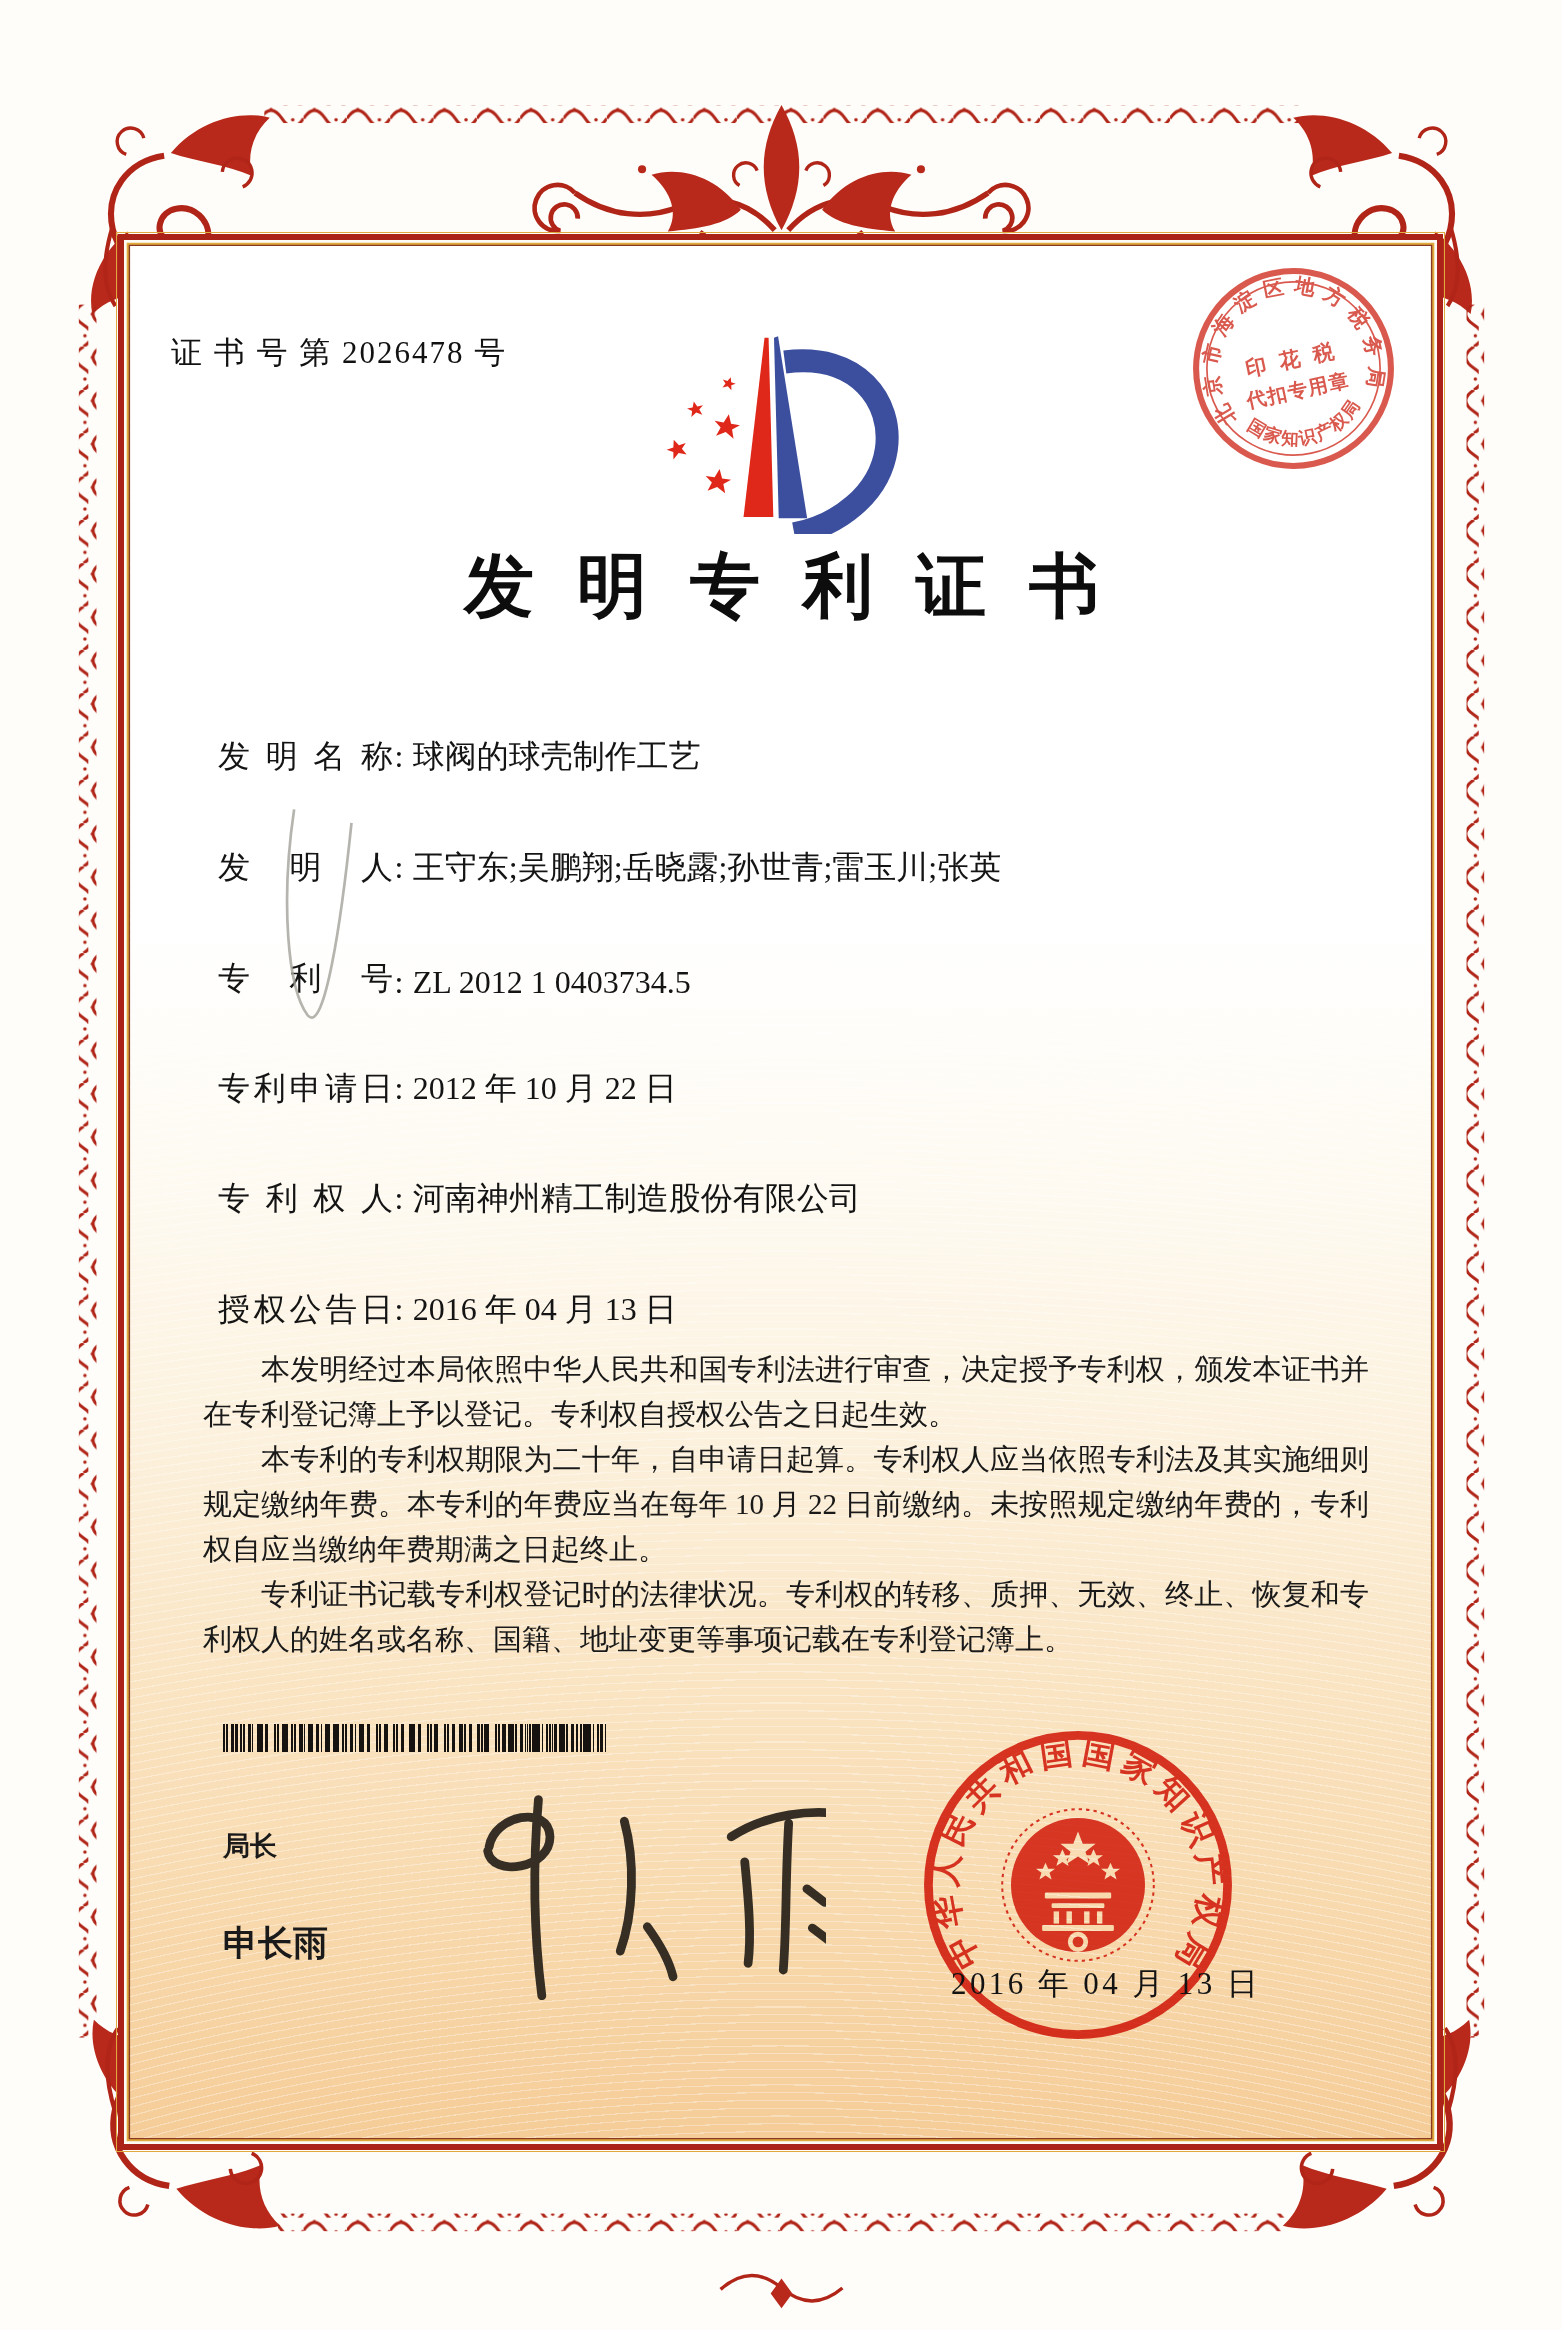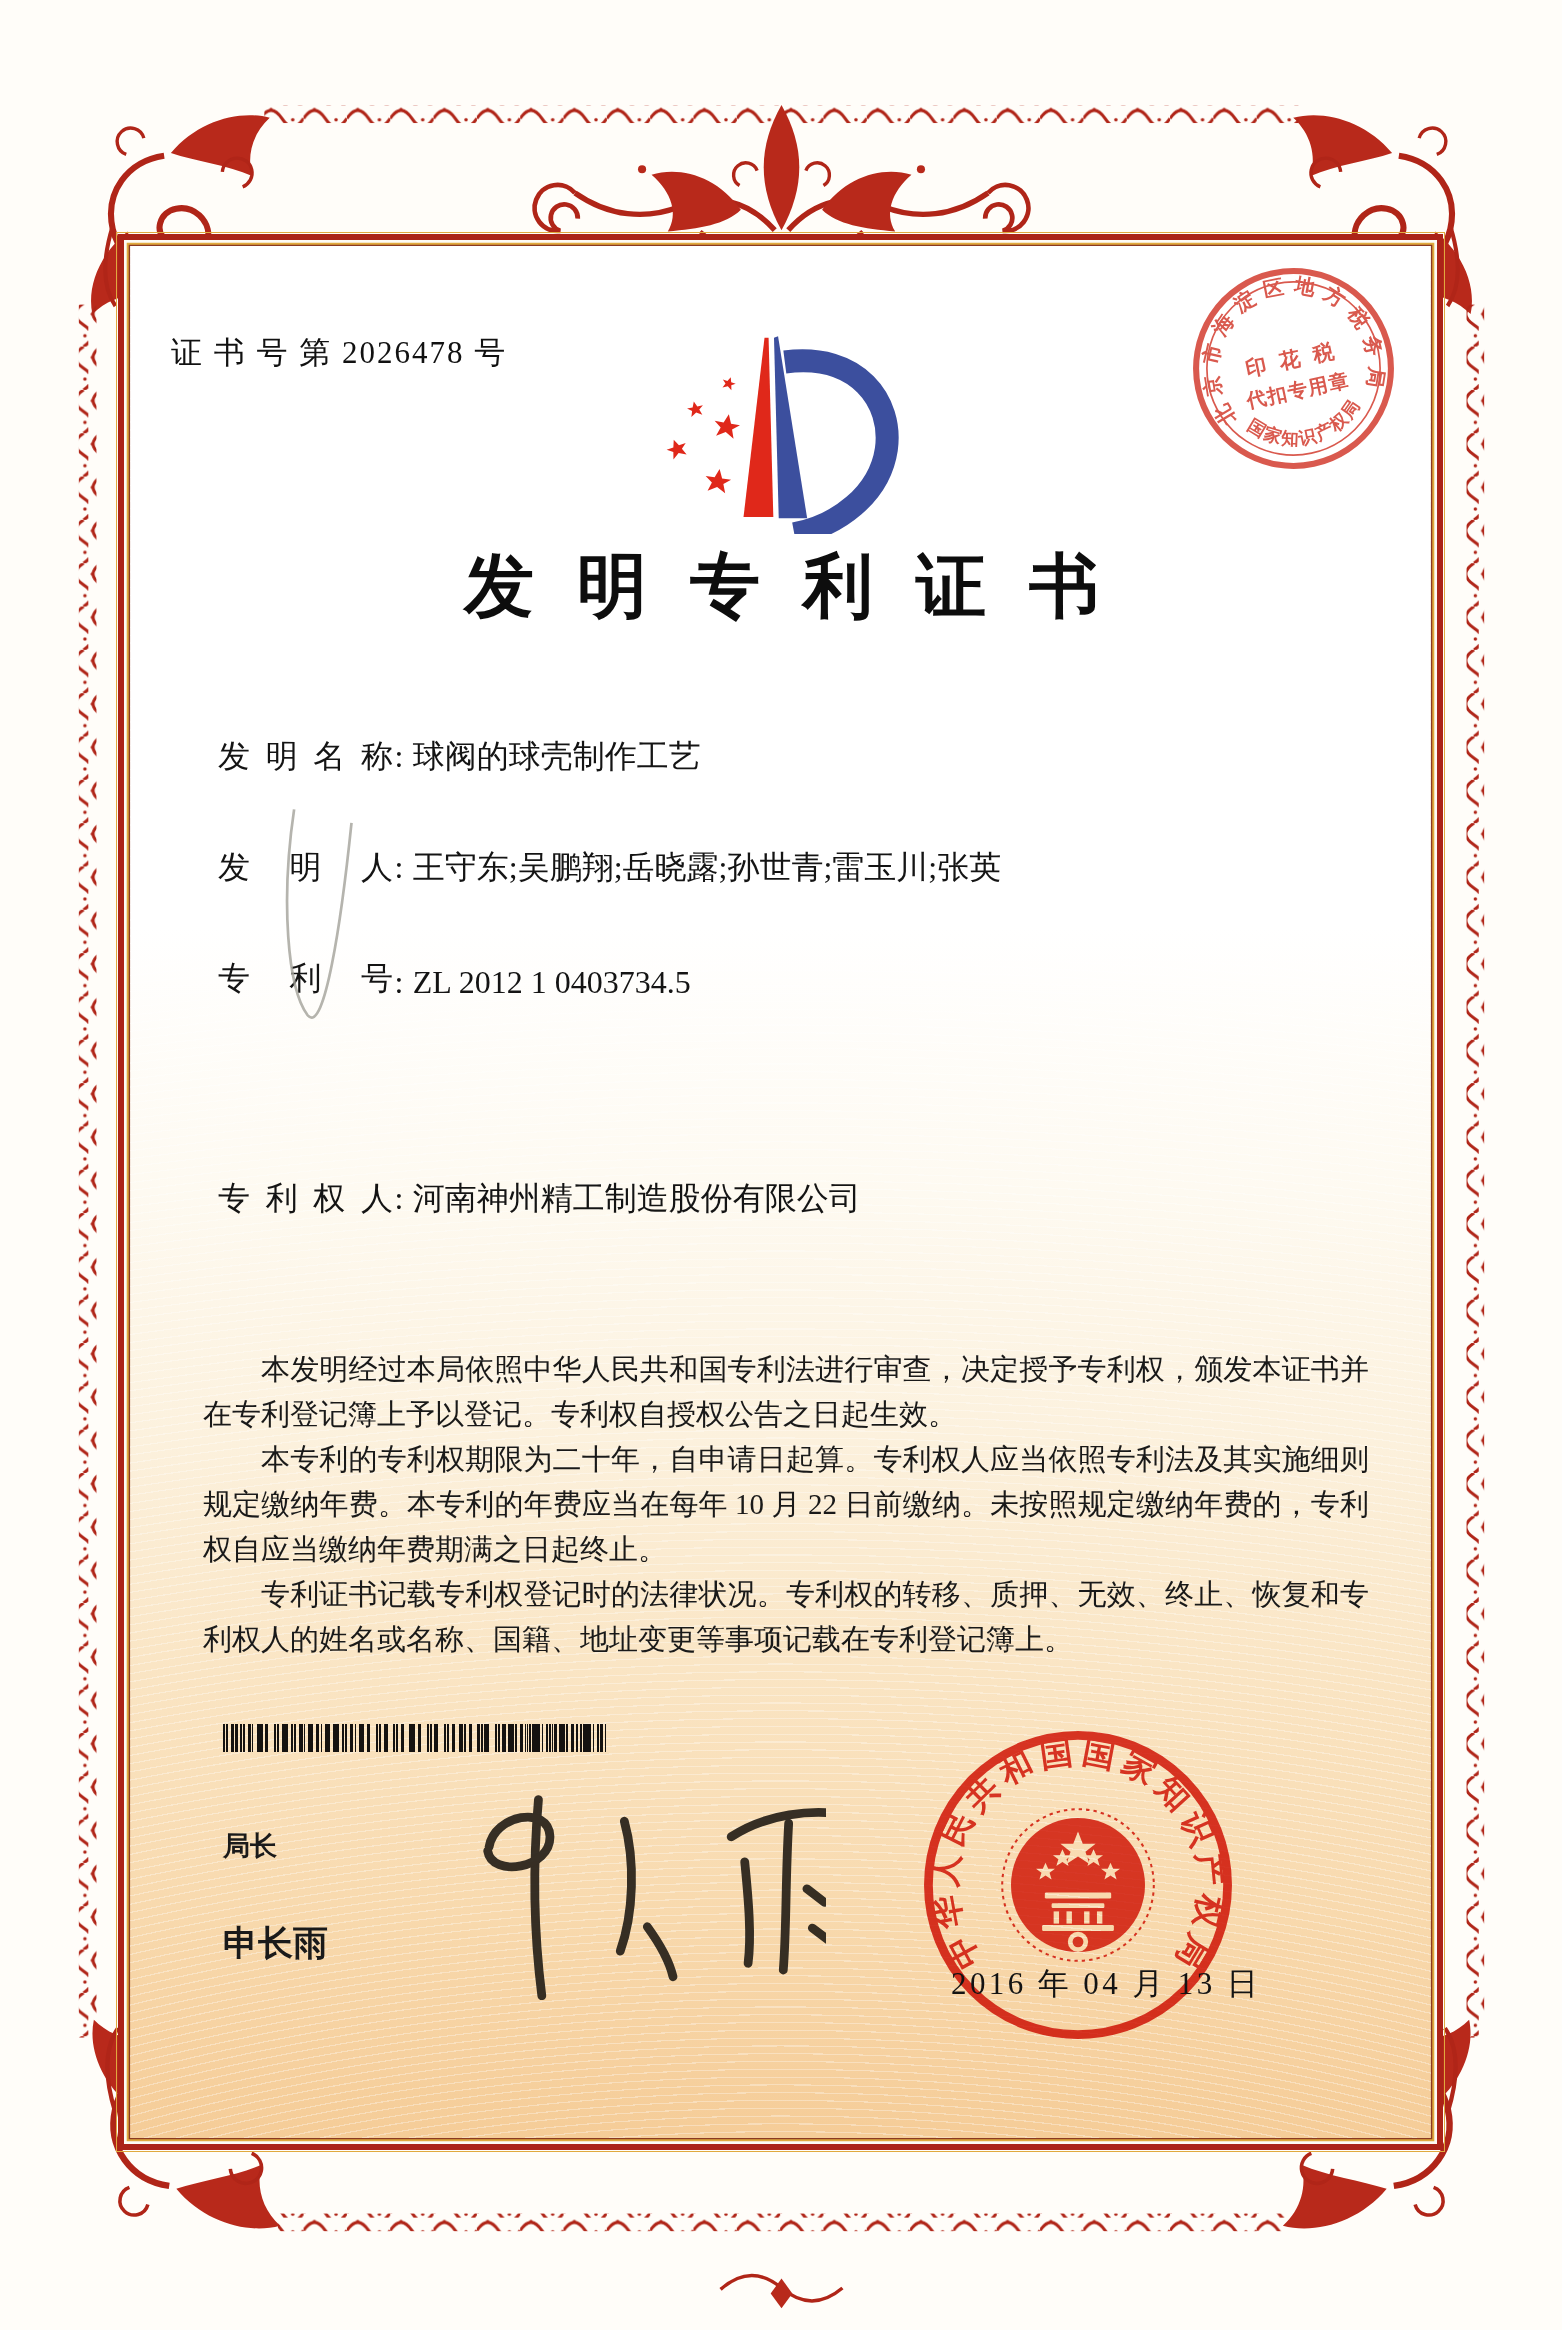--- a/index.html
+++ b/index.html
@@ -145,22 +145,28 @@
 
   <div class="abs field-row" style="top:735px">
     <span class="f-label">发明名称</span><span class="f-colon">:</span><span class="f-value">球阀的球壳制作工艺</span>
   </div>
   <div class="abs field-row" style="top:846px">
     <span class="f-label">发明人</span><span class="f-colon">:</span><span class="f-value">王守东;吴鹏翔;岳晓露;孙世青;雷玉川;张英</span>
   </div>
   <div class="abs field-row" style="top:957px">
     <span class="f-label">专利号</span><span class="f-colon">:</span><span class="f-value">ZL 2012 1 0403734.5</span>
   </div>
+  <div class="abs field-row" style="top:1067px">
+    <span class="f-label">专利申请日</span><span class="f-colon">:</span><span class="f-value">2012 年 10 月 22 日</span>
+  </div>
   <div class="abs field-row" style="top:1177px">
     <span class="f-label">专利权人</span><span class="f-colon">:</span><span class="f-value">河南神州精工制造股份有限公司</span>
+  </div>
+  <div class="abs field-row" style="top:1288px">
+    <span class="f-label">授权公告日</span><span class="f-colon">:</span><span class="f-value">2016 年 04 月 13 日</span>
   </div>
 
   <svg class="abs penmark-svg" width="135" height="271" viewBox="0 0 200 400">
     <path d="M55,25 C35,160 45,290 75,330 C100,360 125,190 140,45" fill="none" stroke="#a3a29a" stroke-width="4"></path>
   </svg>
 
   <div class="abs paras">
     <p>本发明经过本局依照中华人民共和国专利法进行审查，决定授予专利权，颁发本证书并在专利登记簿上予以登记。专利权自授权公告之日起生效。</p>
     <p>本专利的专利权期限为二十年，自申请日起算。专利权人应当依照专利法及其实施细则规定缴纳年费。本专利的年费应当在每年 10 月 22 日前缴纳。未按照规定缴纳年费的，专利权自应当缴纳年费期满之日起终止。</p>
     <p>专利证书记载专利权登记时的法律状况。专利权的转移、质押、无效、终止、恢复和专利权人的姓名或名称、国籍、地址变更等事项记载在专利登记簿上。</p>

